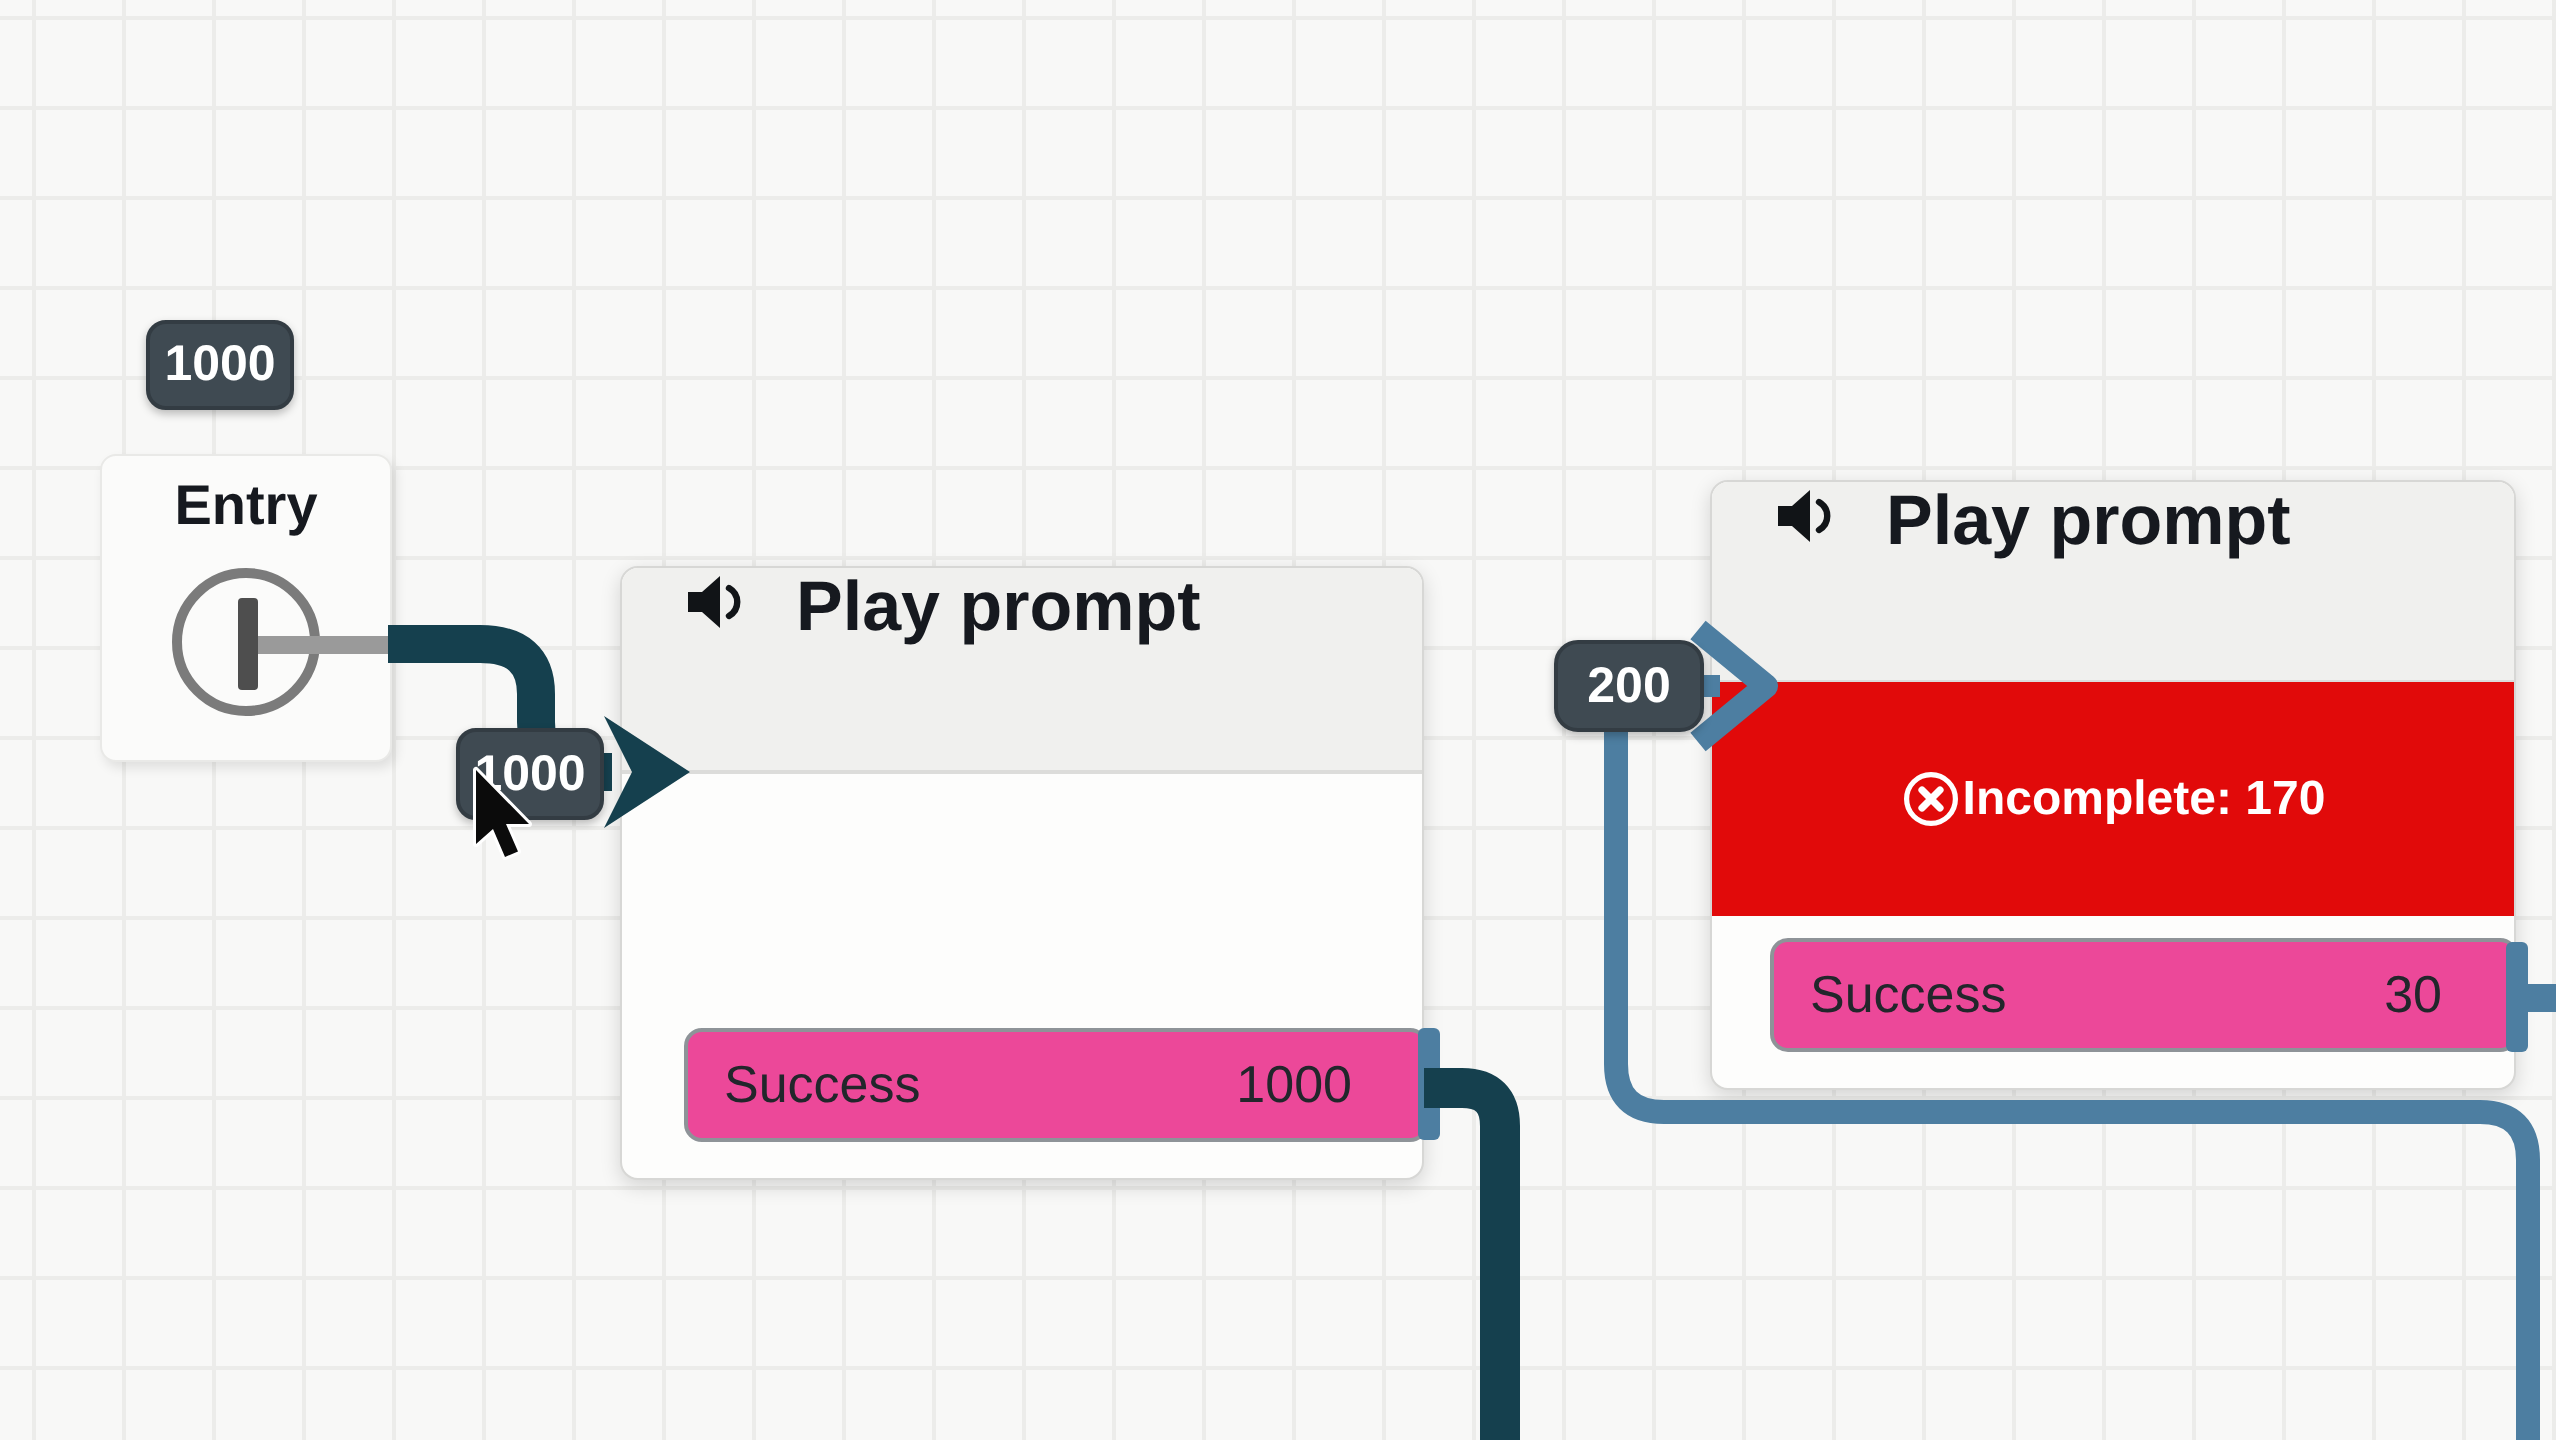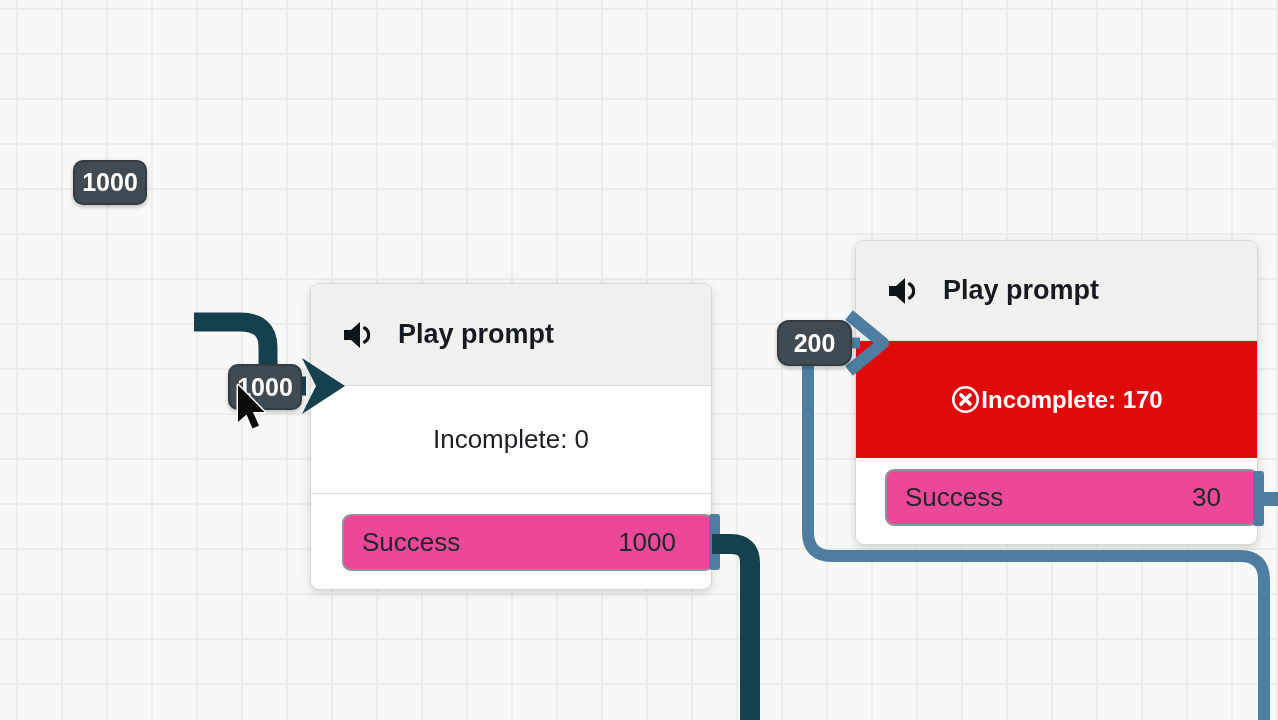--- a/index.html
+++ b/index.html
@@ -17,25 +17,25 @@
     overflow:hidden;
   }
 
   
   .node {
     position:absolute; background:#fdfdfc;
     border:1px solid #d7d7d5; border-radius:9px;
     box-shadow:0 3px 10px rgba(0,0,0,.15);
   }
   .node-header {
-    display:flex; align-items:center; gap:23px;
+    display:flex; gap:23px;
     padding-left:30px; background:#f0f0ee;
     border-bottom:1px solid #dcdcda;
     border-radius:8px 8px 0 0;
-    font-size:27px; font-weight:700; color:#16191f;
+    font-size:35px; font-weight:700; color:#16191f;
   }
   .node-body {
     display:flex; align-items:center; justify-content:center;
     font-size:26px; color:#1b1f24; background:#fdfdfc;
   }
   .error-banner {
     display:flex; align-items:center; justify-content:center; 
     background:#e10a0a; color:#ffffff;
     font-size:24px; font-weight:700;
   }
@@ -97,32 +97,37 @@
   .wires, .cursor { position:absolute; left:0; top:0; }
   .wires { width:1278px; height:720px; pointer-events:none; }
   .cursor { left:235px; top:383px; }
   .icon { flex:0 0 auto; display:inline-flex; }
 </style>
 </head>
 <body>
 
 <div class="canvas">
 
+  <div class="entry-card">
+    <div class="entry-title">Entry</div>
+    <div class="entry-circle"></div>
+    <div class="entry-lead"></div>
+    <div class="entry-bar"></div>
+  </div>
 
   <div class="node node1">
     <div class="node-header">
       <span class="icon">
         <svg width="34" height="34" viewBox="0 0 34 34">
           <polygon points="3,12 10,12 19,4 19,30 10,22 3,22" fill="#111417"></polygon>
           <path d="M23.5 10 C 29 13.2 29 20.8 23.5 24" stroke="#111417" stroke-width="3.2" fill="none" stroke-linecap="round"></path>
         </svg>
       </span>
       <span>Play prompt</span>
     </div>
-    <div class="node-body">Incomplete: 0</div>
     <div class="node-footer"></div>
     <div class="outcome-row">
       <span>Success</span>
       <span>1000</span>
     </div>
   </div>
 
   <div class="node node2">
     <div class="node-header">
       <span class="icon">

